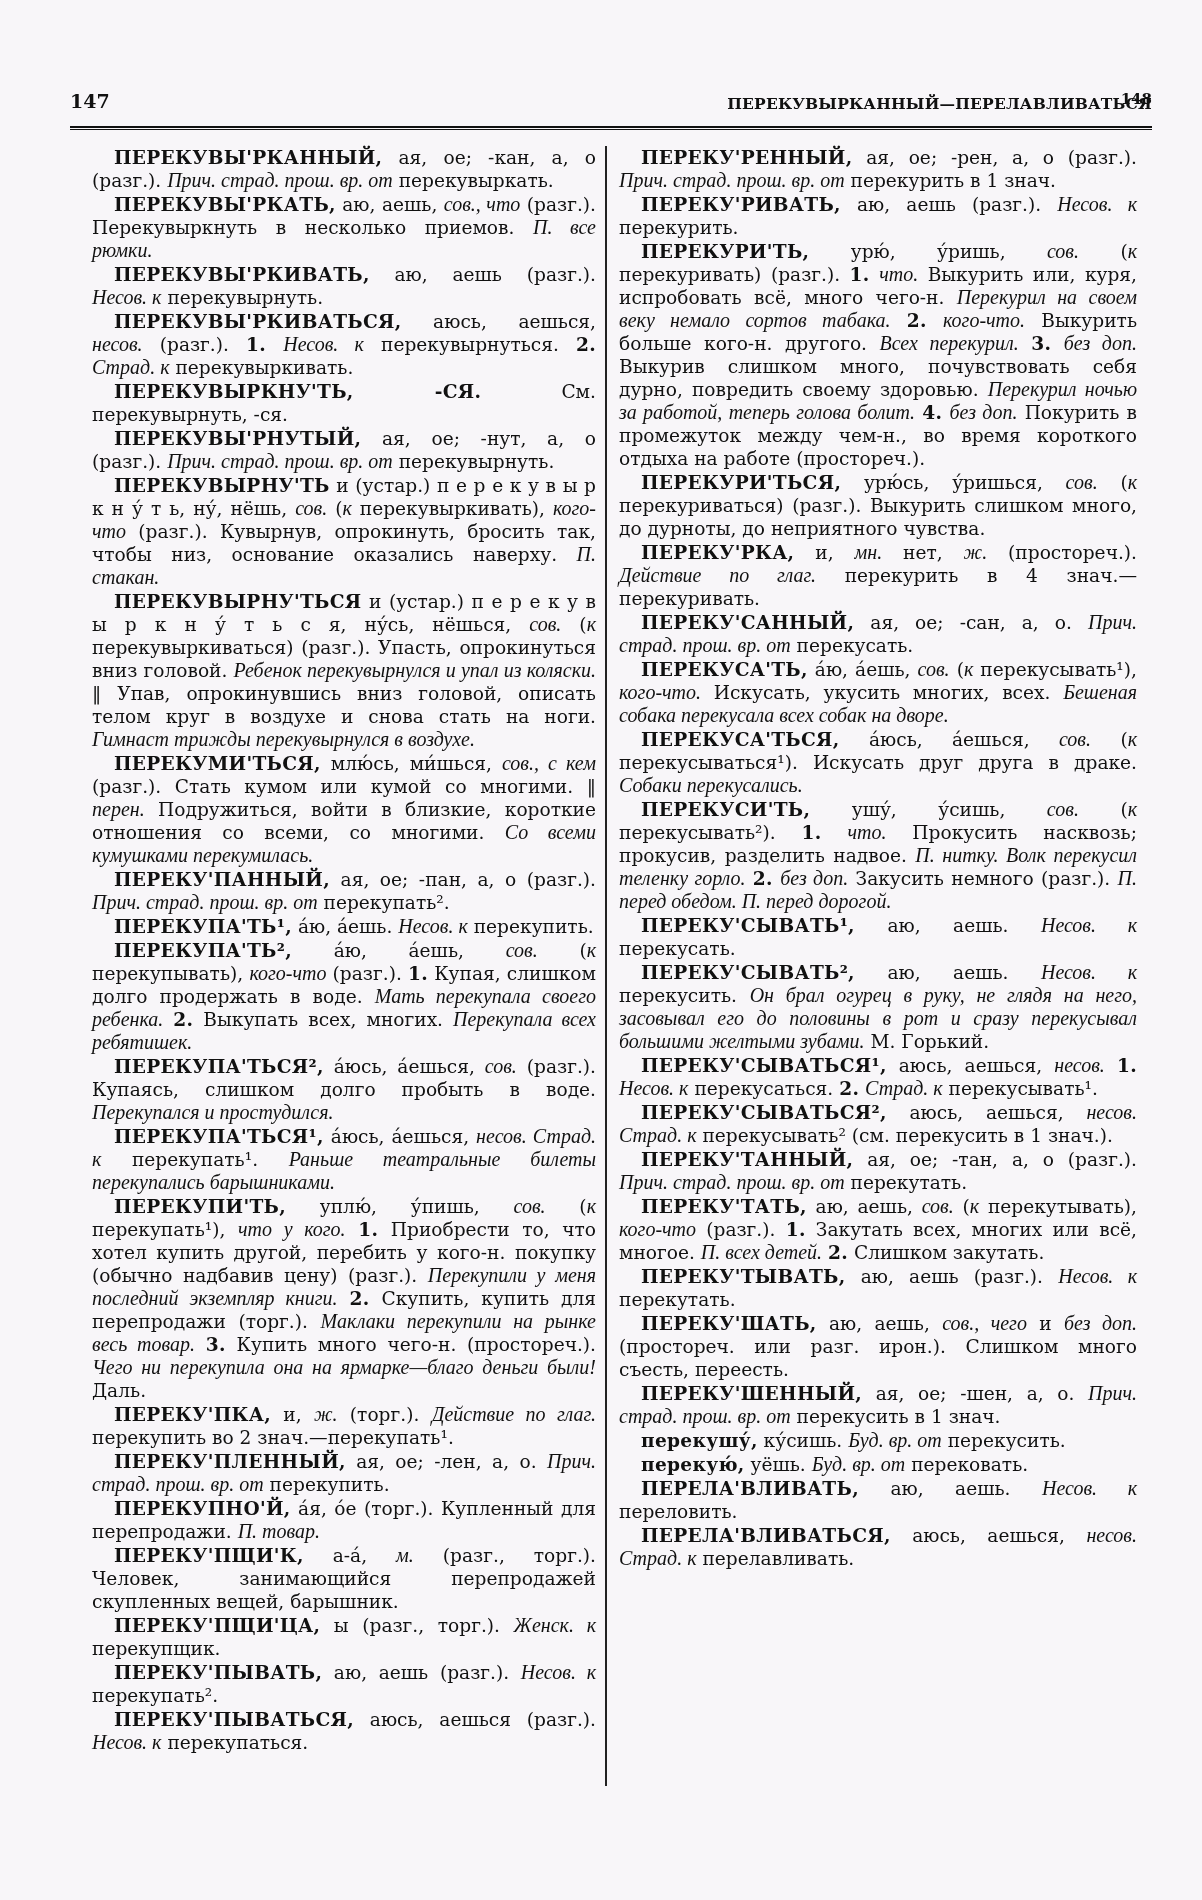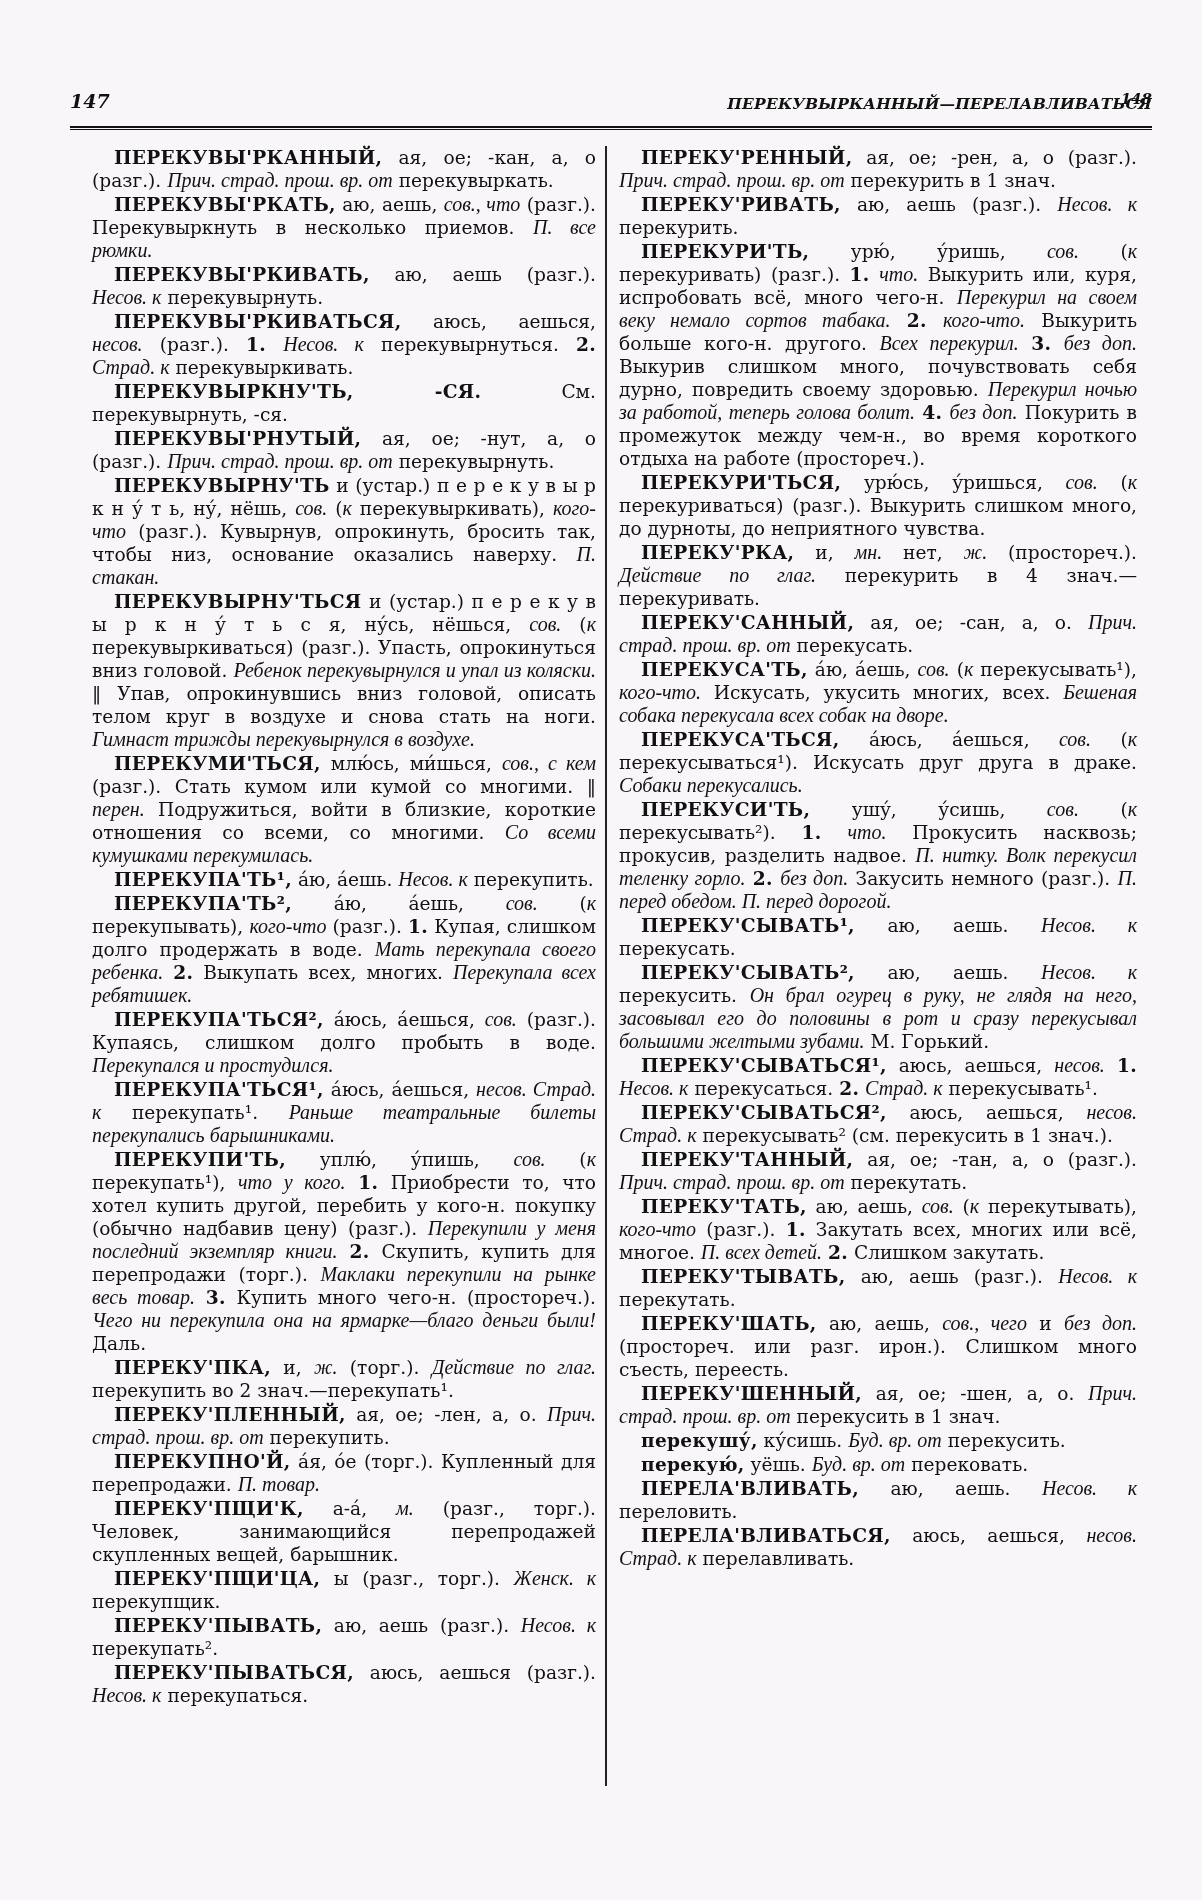--- a/index.html
+++ b/index.html
@@ -1,17 +1,17 @@
 <!DOCTYPE html>
 <html><head>
 <meta charset="utf-8">
 <style>
   html,body{margin:0;padding:0;}
   body{width:1202px;height:1900px;background:#f8f6f9;color:#111;font-family:"DejaVu Serif","Liberation Serif",serif;position:relative;overflow:hidden;}
-  .page-header{position:absolute;left:70px;top:88px;width:1082px;height:30px;font-style:italic;}
+  .page-header{position:absolute;left:70px;top:88px;width:1082px;height:30px;}
   .pg-left{position:absolute;left:0;top:2px;font-weight:bold;font-size:19px;font-family:"DejaVu Serif",serif;}
   .pg-right{position:absolute;right:0;top:2px;font-weight:bold;font-size:15px;font-family:"DejaVu Serif",serif;}
   .running-head{position:absolute;left:0;right:0;top:6px;text-align:right;font-weight:bold;font-size:15.5px;letter-spacing:0.2px;font-family:"DejaVu Serif",serif;}
   .rule{position:absolute;left:70px;width:1082px;background:#111;}
   .rule1{top:126px;height:2px;}
   .rule2{top:129px;height:1px;}
   .col{position:absolute;top:146px;font-size:18.6px;line-height:23px;text-align:justify;hyphens:none;}
   .col-left{left:92px;width:504px;}
   .col-right{left:619px;width:518px;}
   .divider{position:absolute;left:605px;top:146px;width:1.5px;height:1640px;background:#222;}
@@ -34,20 +34,21 @@
 <div class="col col-left">
     <p class="entry"><b>ПЕРЕКУВЫ'РКАННЫЙ,</b><span class="n"> ая, ое; -кан, а, о (разг.). </span><i>Прич. страд. прош. вр. от</i><span class="n"> перекувыркать.</span></p>
     <p class="entry"><b>ПЕРЕКУВЫ'РКАТЬ,</b><span class="n"> аю, аешь, </span><i>сов., что</i><span class="n"> (разг.). Перекувыркнуть в несколько приемов. </span><i>П. все рюмки.</i></p>
     <p class="entry"><b>ПЕРЕКУВЫ'РКИВАТЬ,</b><span class="n"> аю, аешь (разг.). </span><i>Несов. к</i><span class="n"> перекувырнуть.</span></p>
     <p class="entry"><b>ПЕРЕКУВЫ'РКИВАТЬСЯ,</b><span class="n"> аюсь, аешься, </span><i>несов.</i><span class="n"> (разг.). </span><b>1.</b><span class="n"> </span><i>Несов. к</i><span class="n"> перекувырнуться. </span><b>2.</b><span class="n"> </span><i>Страд. к</i><span class="n"> перекувыркивать.</span></p>
     <p class="entry"><b>ПЕРЕКУВЫРКНУ'ТЬ, -СЯ.</b><span class="n"> См. перекувырнуть, -ся.</span></p>
     <p class="entry"><b>ПЕРЕКУВЫ'РНУТЫЙ,</b><span class="n"> ая, ое; -нут, а, о (разг.). </span><i>Прич. страд. прош. вр. от</i><span class="n"> перекувырнуть.</span></p>
     <p class="entry"><b>ПЕРЕКУВЫРНУ'ТЬ</b><span class="n"> и (устар.) п е р е к у в ы р к н у́ т ь, ну́, нёшь, </span><i>сов.</i><span class="n"> (</span><i>к</i><span class="n"> перекувыркивать), </span><i>кого-что</i><span class="n"> (разг.). Кувырнув, опрокинуть, бросить так, чтобы низ, основание оказались наверху. </span><i>П. стакан.</i></p>
     <p class="entry"><b>ПЕРЕКУВЫРНУ'ТЬСЯ</b><span class="n"> и (устар.) п е р е к у в ы р к н у́ т ь с я, ну́сь, нёшься, </span><i>сов.</i><span class="n"> (</span><i>к</i><span class="n"> перекувыркиваться) (разг.). Упасть, опрокинуться вниз головой. </span><i>Ребенок перекувырнулся и упал из коляски.</i><span class="n"> ‖ Упав, опрокинувшись вниз головой, описать телом круг в воздухе и снова стать на ноги. </span><i>Гимнаст трижды перекувырнулся в воздухе.</i></p>
     <p class="entry"><b>ПЕРЕКУМИ'ТЬСЯ,</b><span class="n"> млю́сь, ми́шься, </span><i>сов., с кем</i><span class="n"> (разг.). Стать кумом или кумой со многими. ‖ </span><i>перен.</i><span class="n"> Подружиться, войти в близкие, короткие отношения со всеми, со многими. </span><i>Со всеми кумушками перекумилась.</i></p>
+    <p class="entry"><b>ПЕРЕКУ'ПАННЫЙ,</b><span class="n"> ая, ое; -пан, а, о (разг.). </span><i>Прич. страд. прош. вр. от</i><span class="n"> перекупать².</span></p>
     <p class="entry"><b>ПЕРЕКУПА'ТЬ¹,</b><span class="n"> а́ю, а́ешь. </span><i>Несов. к</i><span class="n"> перекупить.</span></p>
     <p class="entry"><b>ПЕРЕКУПА'ТЬ²,</b><span class="n"> а́ю, а́ешь, </span><i>сов.</i><span class="n"> (</span><i>к</i><span class="n"> перекупывать), </span><i>кого-что</i><span class="n"> (разг.). </span><b>1.</b><span class="n"> Купая, слишком долго продержать в воде. </span><i>Мать перекупала своего ребенка.</i><span class="n"> </span><b>2.</b><span class="n"> Выкупать всех, многих. </span><i>Перекупала всех ребятишек.</i></p>
     <p class="entry"><b>ПЕРЕКУПА'ТЬСЯ²,</b><span class="n"> а́юсь, а́ешься, </span><i>сов.</i><span class="n"> (разг.). Купаясь, слишком долго пробыть в воде. </span><i>Перекупался и простудился.</i></p>
     <p class="entry"><b>ПЕРЕКУПА'ТЬСЯ¹,</b><span class="n"> а́юсь, а́ешься, </span><i>несов. Страд. к</i><span class="n"> перекупать¹. </span><i>Раньше театральные билеты перекупались барышниками.</i></p>
     <p class="entry"><b>ПЕРЕКУПИ'ТЬ,</b><span class="n"> уплю́, у́пишь, </span><i>сов.</i><span class="n"> (</span><i>к</i><span class="n"> перекупать¹), </span><i>что у кого.</i><span class="n"> </span><b>1.</b><span class="n"> Приобрести то, что хотел купить другой, перебить у кого-н. покупку (обычно надбавив цену) (разг.). </span><i>Перекупили у меня последний экземпляр книги.</i><span class="n"> </span><b>2.</b><span class="n"> Скупить, купить для перепродажи (торг.). </span><i>Маклаки перекупили на рынке весь товар.</i><span class="n"> </span><b>3.</b><span class="n"> Купить много чего-н. (простореч.). </span><i>Чего ни перекупила она на ярмарке—благо деньги были!</i><span class="n"> Даль.</span></p>
     <p class="entry"><b>ПЕРЕКУ'ПКА,</b><span class="n"> и, </span><i>ж.</i><span class="n"> (торг.). </span><i>Действие по глаг.</i><span class="n"> перекупить во 2 знач.—перекупать¹.</span></p>
     <p class="entry"><b>ПЕРЕКУ'ПЛЕННЫЙ,</b><span class="n"> ая, ое; -лен, а, о. </span><i>Прич. страд. прош. вр. от</i><span class="n"> перекупить.</span></p>
     <p class="entry"><b>ПЕРЕКУПНО'Й,</b><span class="n"> а́я, о́е (торг.). Купленный для перепродажи. </span><i>П. товар.</i></p>
     <p class="entry"><b>ПЕРЕКУ'ПЩИ'К,</b><span class="n"> а-а́, </span><i>м.</i><span class="n"> (разг., торг.). Человек, занимающийся перепродажей скупленных вещей, барышник.</span></p>
     <p class="entry"><b>ПЕРЕКУ'ПЩИ'ЦА,</b><span class="n"> ы (разг., торг.). </span><i>Женск. к</i><span class="n"> перекупщик.</span></p>

